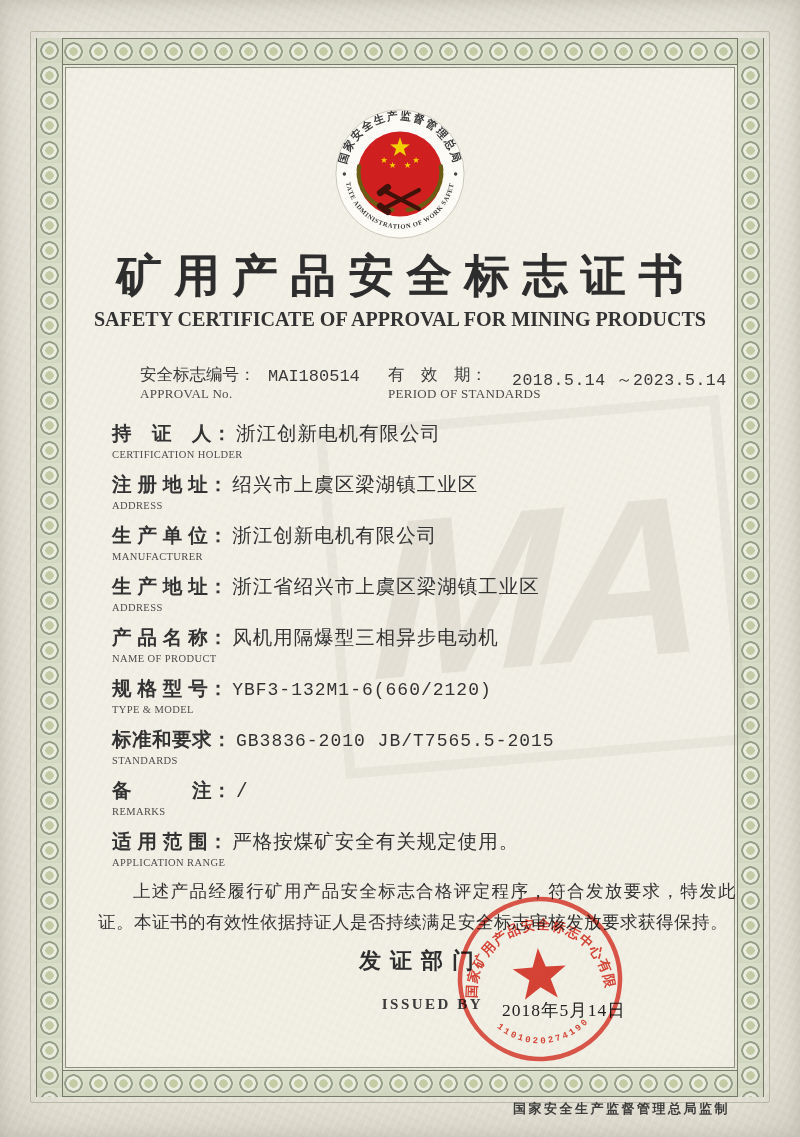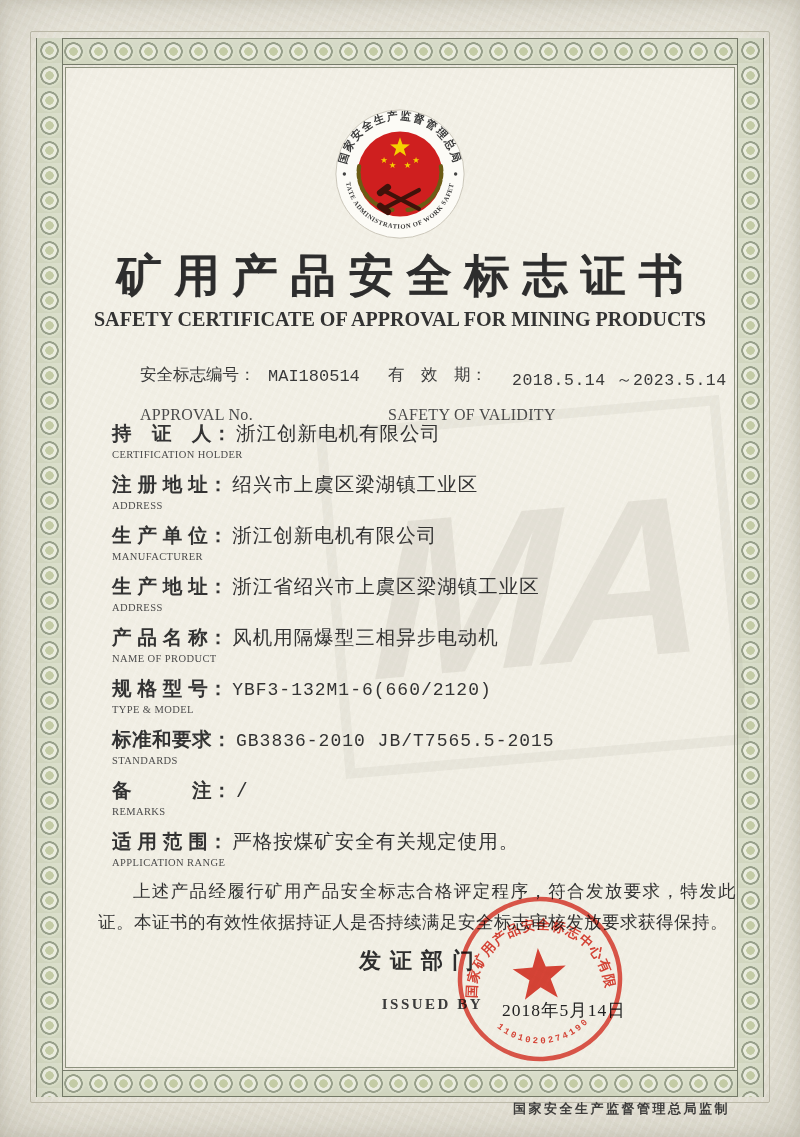--- a/index.html
+++ b/index.html
@@ -53,21 +53,21 @@
     font-size:45px;font-weight:bold;letter-spacing:13px;padding-left:13px;color:#2d2d2d;
     text-shadow:.4px .4px 0 rgba(45,45,45,.5);
   }
   .title-en{
     position:absolute;top:308px;left:0;right:0;z-index:2;text-align:center;
     font-size:20.5px;font-weight:bold;color:#333;transform:scaleX(.98);
   }
   
   .approval{position:absolute;top:364px;left:140px;right:40px;height:50px;z-index:2;font-size:16.5px;color:#3a3a3a;}
   .ap-item{position:absolute;top:0;}
-  .ap-en{font-size:16px;color:#4a4a4a;letter-spacing:.3px;margin-top:20px;}
+  .ap-en{font-size:13px;color:#4a4a4a;letter-spacing:.3px;margin-top:0;}
   .mono{font-family:"Liberation Mono","DejaVu Sans Mono",monospace;}
   .ap-val1{left:128px;top:3px;font-size:17px;}
   .ap-lab2{left:248px;}
   .ap-val2{left:372px;top:5px;font-size:16.5px;letter-spacing:.5px;white-space:nowrap;}
   
   .fields{position:absolute;top:420px;left:112px;right:62px;z-index:2;}
   .field{margin-bottom:11px;}
   .field.gap{margin-top:6px;}
   .f-zh{font-size:19.5px;color:#333;white-space:nowrap;}
   .f-zh .f-label{font-weight:bold;letter-spacing:.5px;}
@@ -143,21 +143,21 @@
   <div class="title-en">SAFETY CERTIFICATE OF APPROVAL FOR MINING PRODUCTS</div>
 
   <div class="approval">
     <div class="ap-item" style="left:0;">
       <div>安全标志编号：</div>
       <div class="ap-en">APPROVAL No.</div>
     </div>
     <div class="ap-item ap-val1 mono">MAI180514</div>
     <div class="ap-item ap-lab2">
       <div>有　效　期：</div>
-      <div class="ap-en">SAFETY OF VALIDITY</div>
+      <div class="ap-en">PERIOD OF STANDARDS</div>
     </div>
     <div class="ap-item ap-val2 mono">2018.5.14 ～2023.5.14</div>
   </div>
 
   <div class="fields">
 
     <div class="field">
       <div class="f-zh"><span class="f-label">持　证　人：</span><span class="f-value">浙江创新电机有限公司</span></div>
       <div class="f-en">CERTIFICATION HOLDER</div>
     </div>

